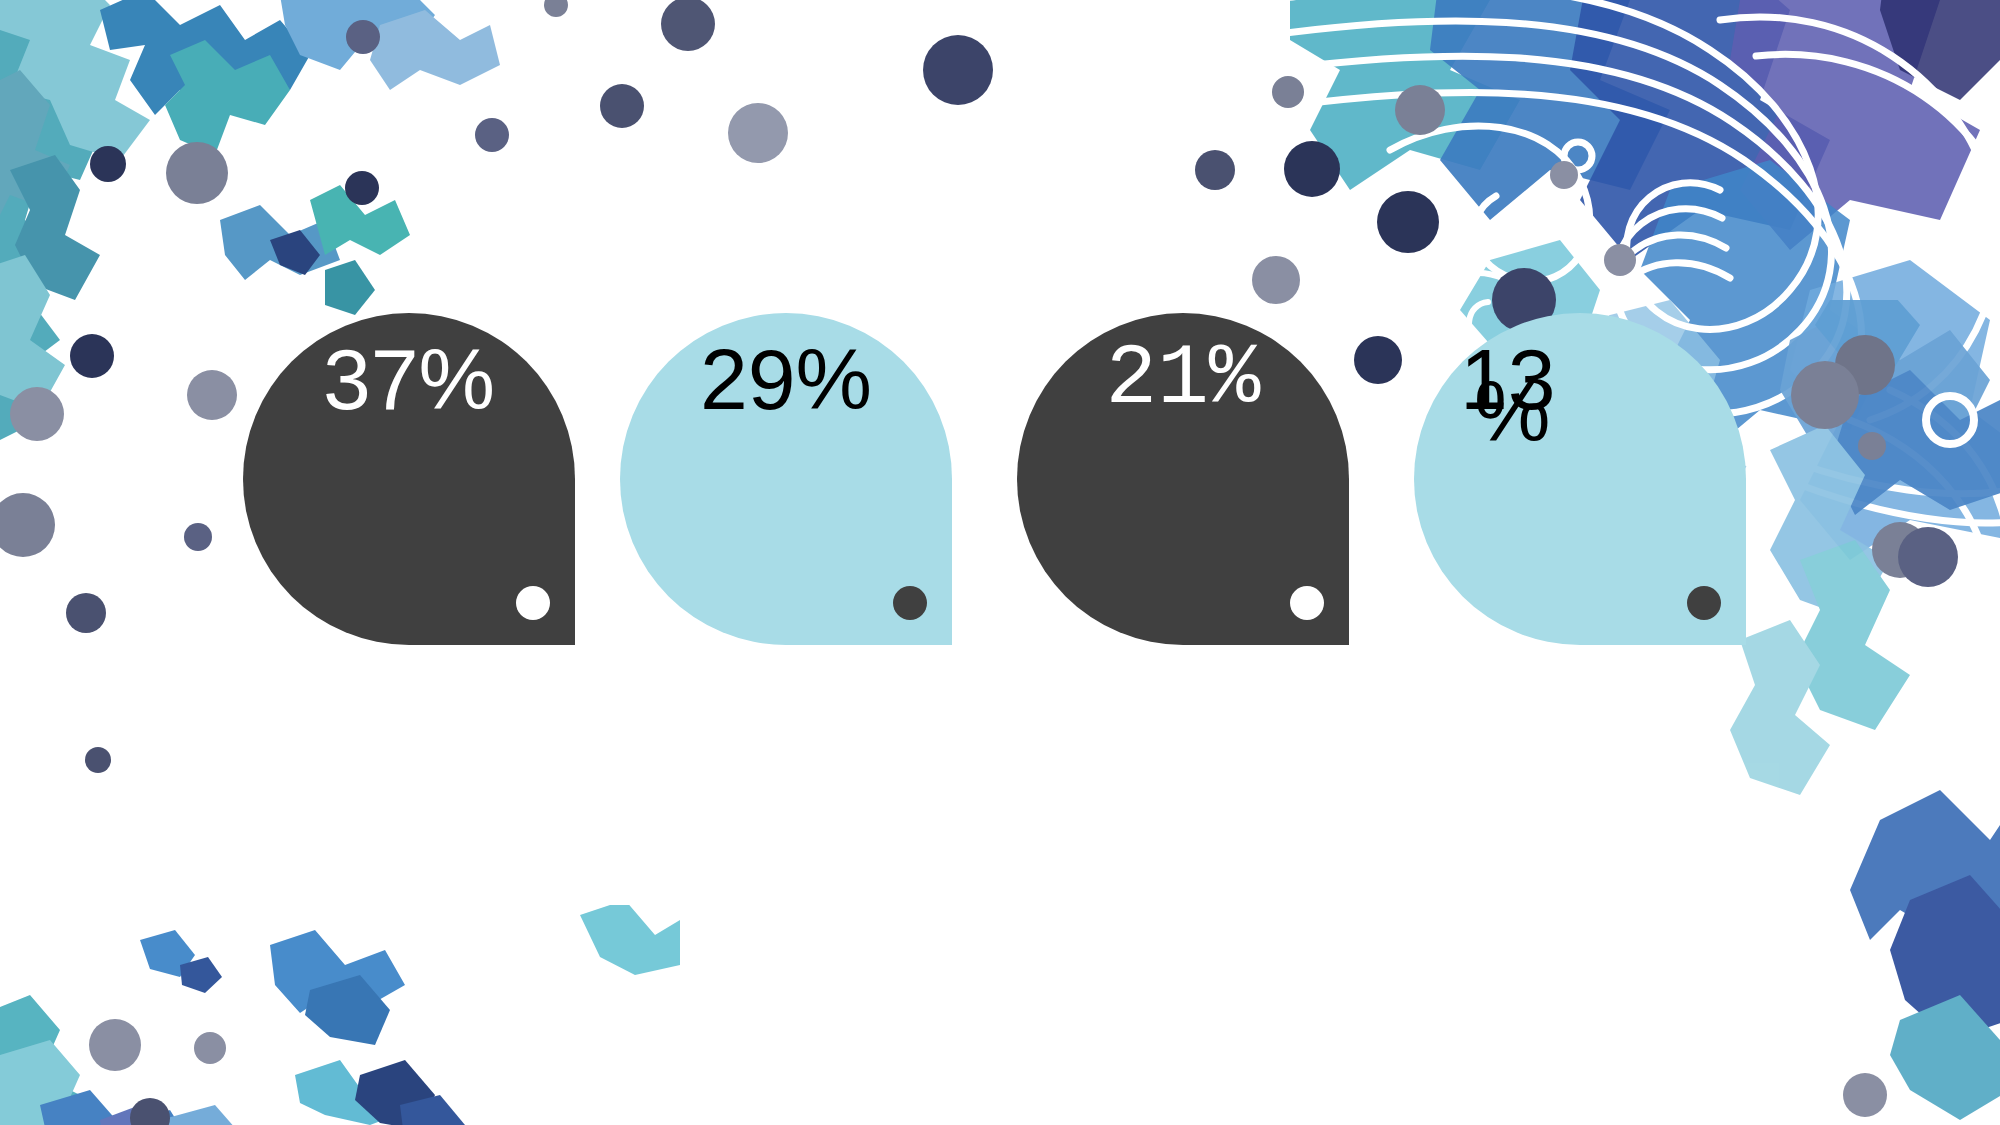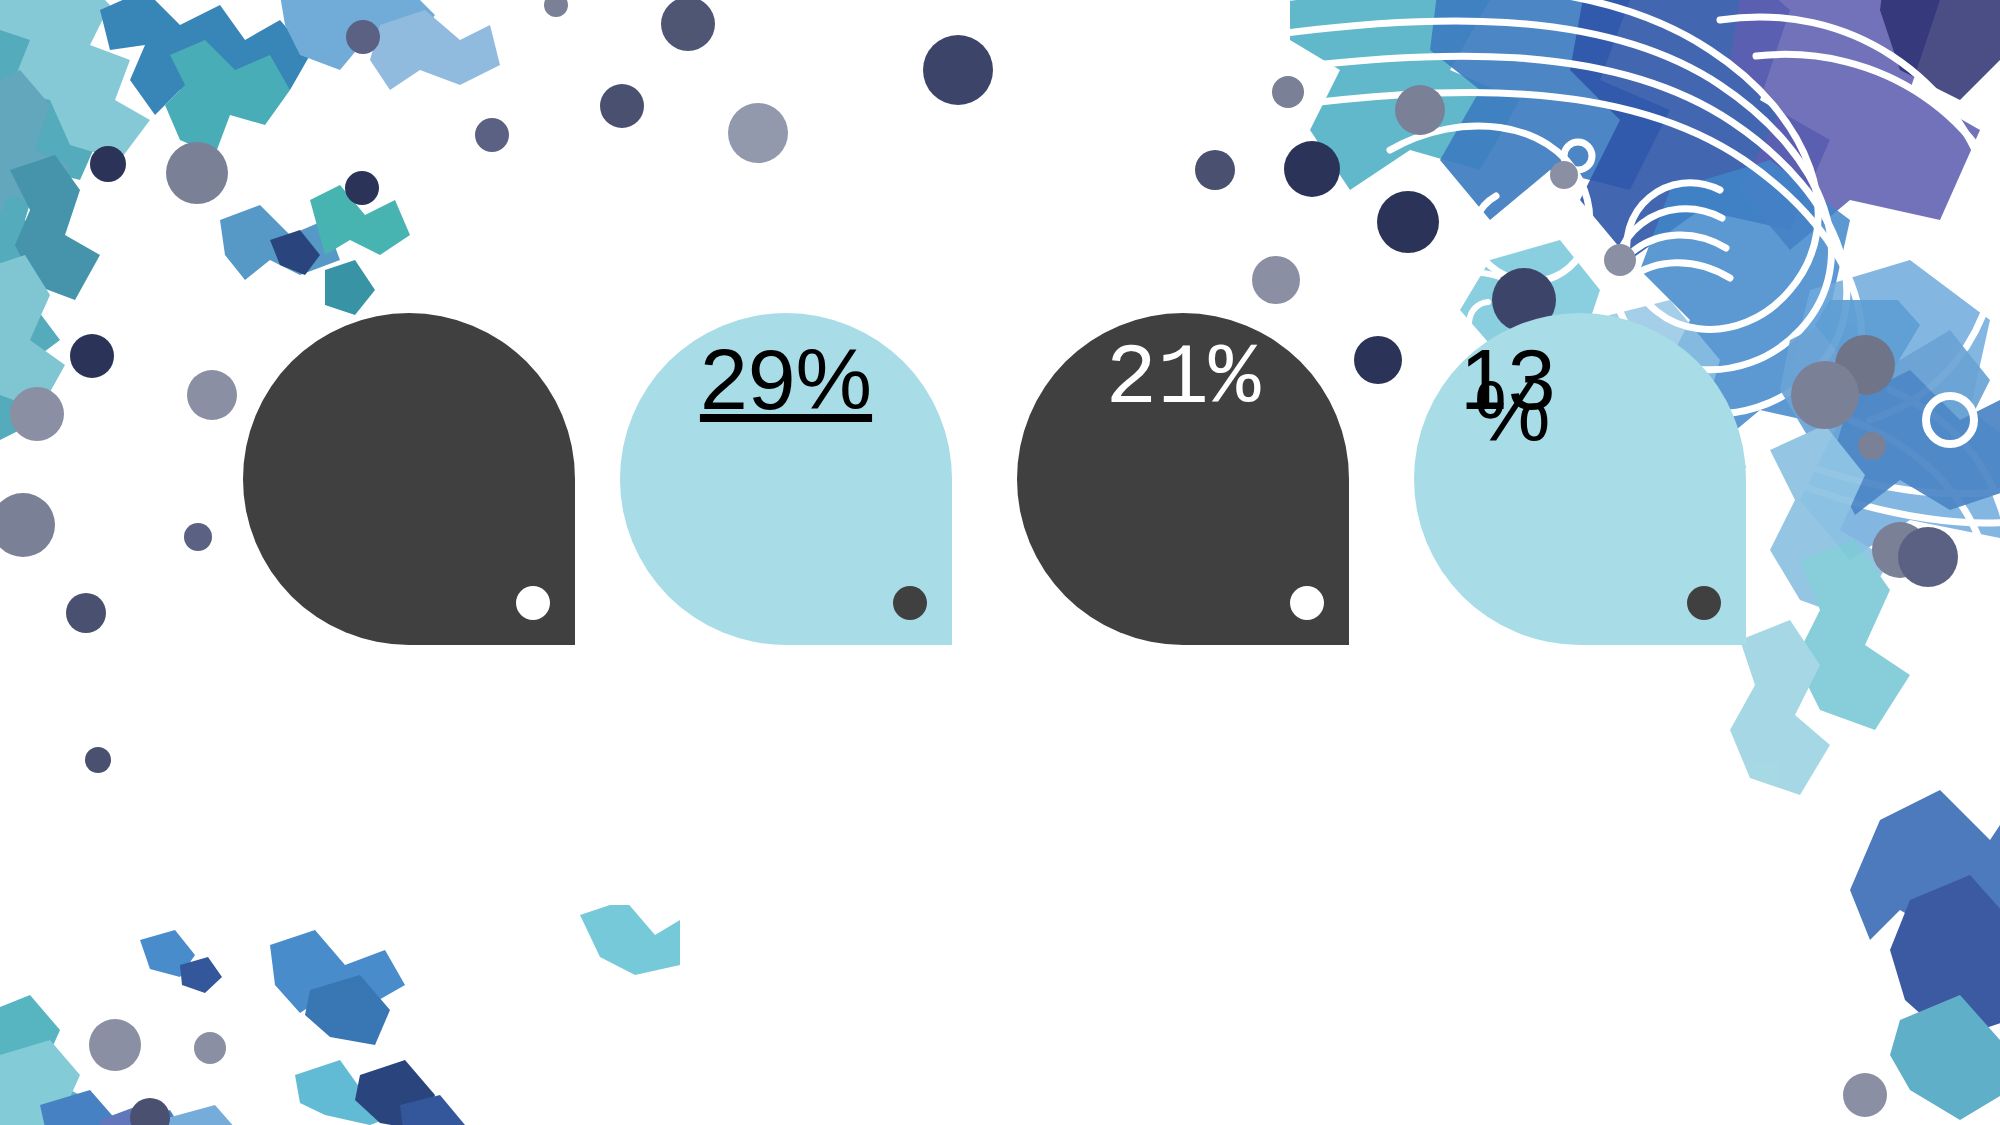--- a/index.html
+++ b/index.html
@@ -219,26 +219,27 @@
         <circle cx="1865" cy="1095" r="22" fill="#8a8fa3"></circle>
         <circle cx="150" cy="1118" r="20" fill="#4a5170"></circle>
       </g>
     </svg>
   </div>
 
   <div id="blob-row">
 
     <div class="blob" style="left:243px; top:313px;">
       <div class="blob-shape" style="background:#404040;"></div>
+      <div class="blob-value" style="color:#ffffff;">37%</div>
       <div class="blob-dot" style="background:#ffffff;"></div>
     </div>
 
     <div class="blob" style="left:620px; top:313px;">
       <div class="blob-shape" style="background:#a8dce7;"></div>
-      <div class="blob-value" style="color:#000000;text-decoration:underline;">29%</div>
+      <div class="blob-value" style="color:#000000;">29%</div>
       <div class="blob-dot" style="background:#404040;"></div>
     </div>
 
     <div class="blob" style="left:1017px; top:313px;font-family:Liberation Mono, monospace;">
       <div class="blob-shape" style="background:#404040;"></div>
       <div class="blob-value" style="color:#ffffff;">21%</div>
       <div class="blob-dot" style="background:#ffffff;"></div>
     </div>
 
     <div class="blob" style="left:1414px; top:313px;">

